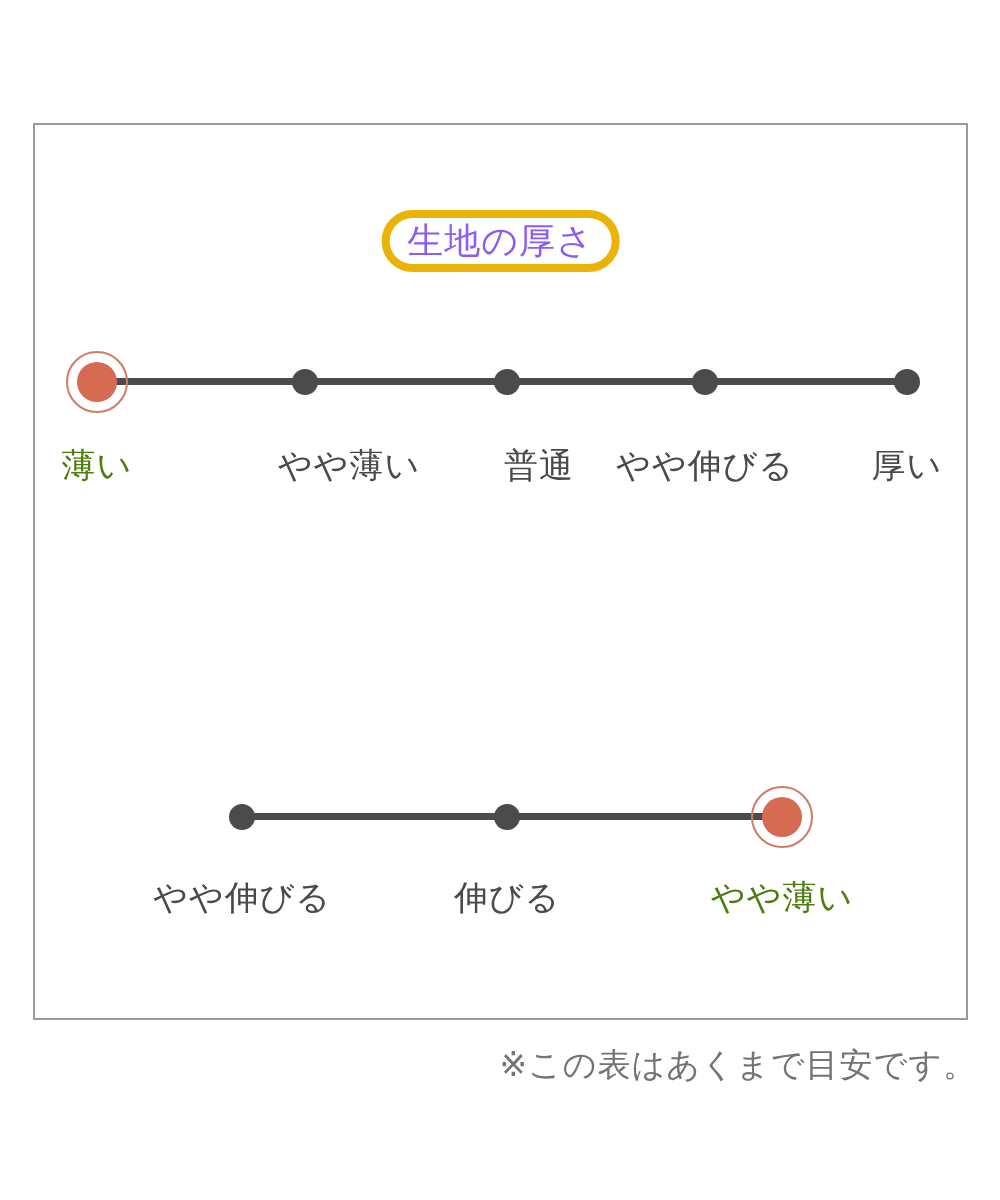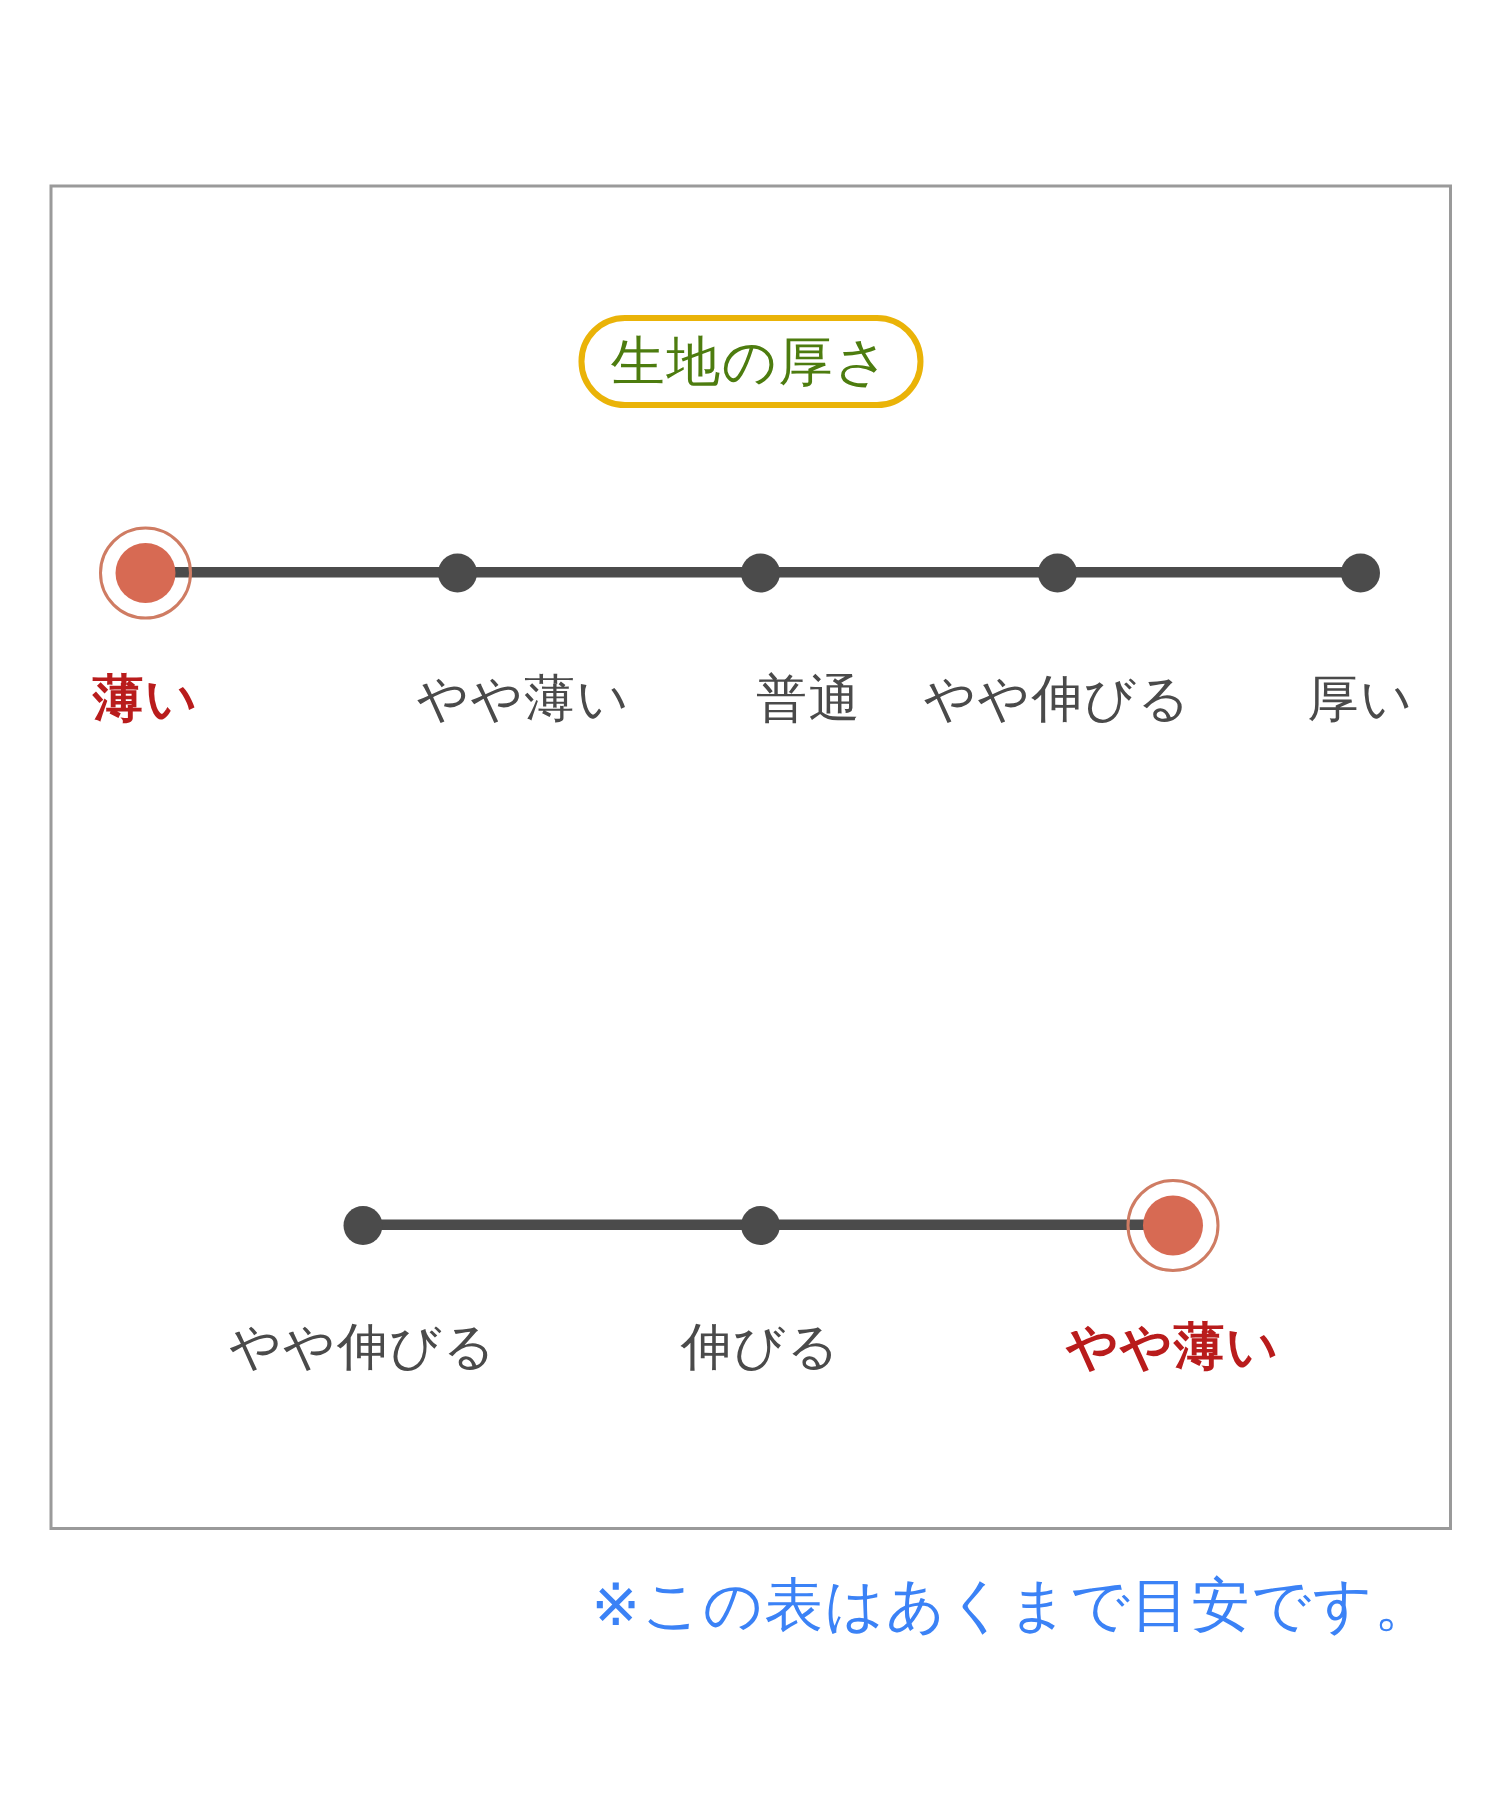--- a/index.html
+++ b/index.html
@@ -19,28 +19,28 @@
     border: 2px solid #9a9a9a;
     background: #ffffff;
   }
 
   .pill {
     position: absolute;
     left: 50%;
     transform: translateX(-50%);
     min-width: 210px;
     height: 62px;
-    border: 4px solid #eab308;
+    border: 8px solid #eab308;
     border-radius: 31px;
     display: flex;
     align-items: center;
     justify-content: center;
     font-size: 36px;
     letter-spacing: 1px;
-    color: #4d7c0f;
+    color: #8b5cf6;
     background: #ffffff;
     white-space: nowrap;
     padding: 4px 18px;
   }
   .pill-thickness { top: 85px; }
   .pill-stretch   { top: 522px; }
 
   .track {
     position: absolute;
     height: 7px;
@@ -70,28 +70,28 @@
   }
 
   .scale-label {
     position: absolute;
     transform: translateX(-50%);
     font-size: 34px;
     color: #4a4a4a;
     white-space: nowrap;
     letter-spacing: 1px;
   }
-  .scale-label.active { font-weight: bold; color: #b91c1c; }
+  .scale-label.active { font-weight: normal; color: #4d7c0f; }
 
   .note {
     position: absolute;
     top: 1043px;
-    right: 44px;
-    font-size: 39px;
-    color: #3b82f6;
+    right: 23px;
+    font-size: 33px;
+    color: #737373;
     letter-spacing: 1px;
     white-space: nowrap;
   }
 </style>
 </head>
 <body>
 
 <div class="canvas">
 
   <div class="chart-box">

